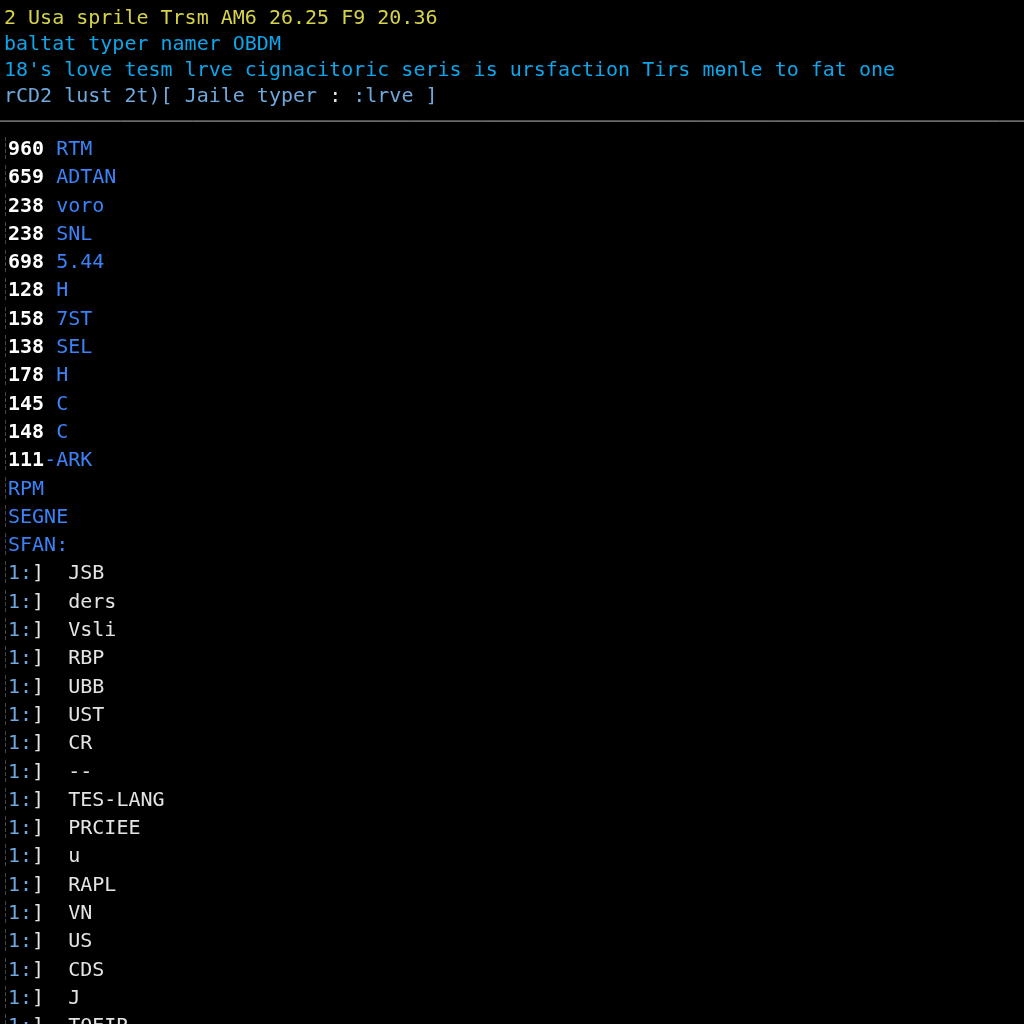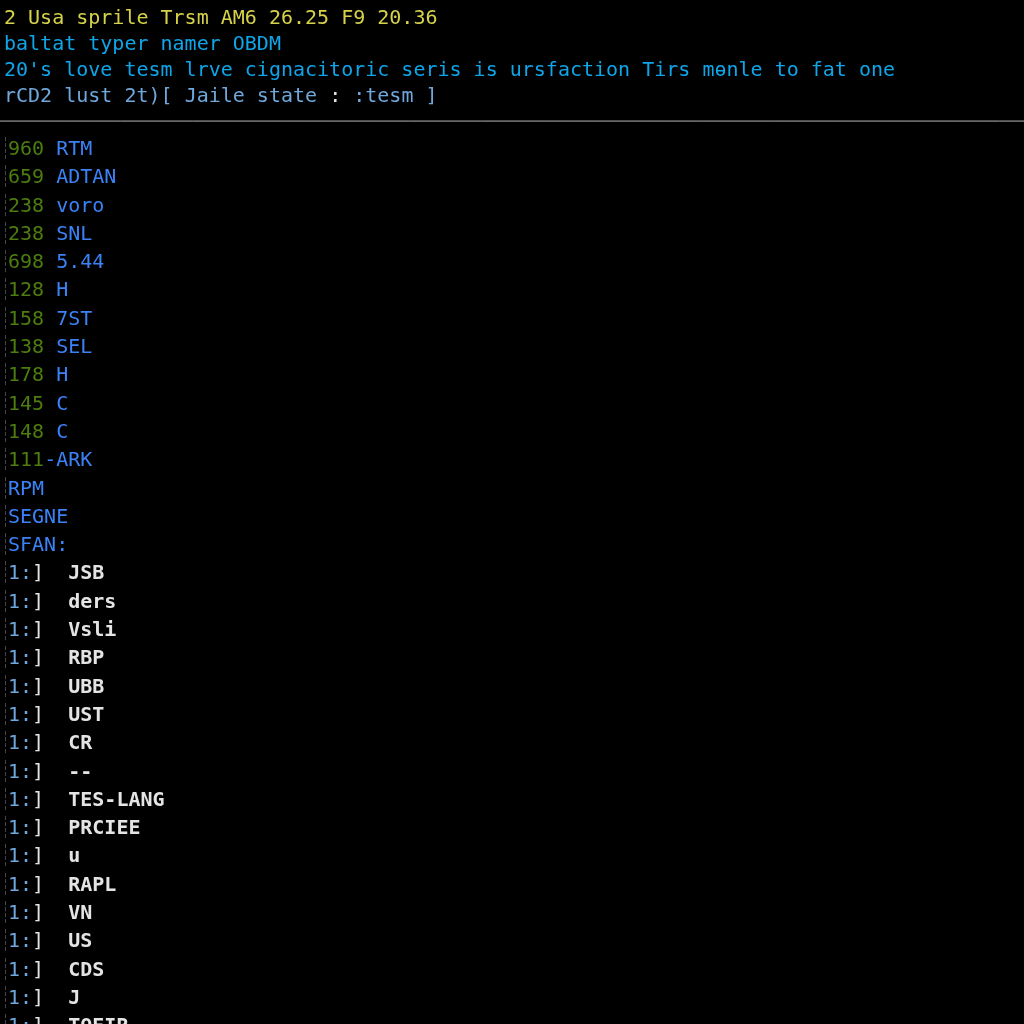--- a/index.html
+++ b/index.html
@@ -46,48 +46,48 @@
     width: 6px;
     flex: 0 0 6px;
     overflow: hidden;
     line-height: 28.3px;
   }
   .content {
     padding-left: 2px;
     line-height: 28.3px;
     white-space: pre;
   }
-  .row .num { color: #4d7c0f; }
+  .row .num { color: #ffffff; font-weight: bold; }
   .row .label { color: #3b82f6; }
   .idx .marker { color: #6fa8dc; }
   .idx .br { color: #e4e4e4; }
-  .idx .label { color: #e4e4e4; font-weight: bold; }
+  .idx .label { color: #e4e4e4; }
 </style>
 </head>
 <body>
 
 <div class="terminal">
 
   <div class="header">
     <div class="line1">
       <span class="yellow">2 Usa sprile Trsm AM6 26.25 F9 20.36</span>
     </div>
     <div>
       <span class="mustard">baltat typer namer OBDM</span>
     </div>
     <div>
-      <span class="mustard">20's love tesm lrve cignacitoric seris is ursfaction Tirs mѳnle to fat one</span>
+      <span class="mustard">18's love tesm lrve cignacitoric seris is ursfaction Tirs mѳnle to fat one</span>
     </div>
     <div>
       <span class="blue">rCD2 lust 2t)[</span>
       <span class="white"> </span>
-      <span class="blue">Jaile state</span>
+      <span class="blue">Jaile typer</span>
       <span class="white"> </span>
       <span class="white">:</span>
-      <span class="blue">:tesm ]</span>
+      <span class="blue">:lrve ]</span>
     </div>
   </div>
 
   <div class="divider">────────────────────────────────────────────────────────────────────────────────────────────────────────</div>
 
   <div class="body-area">
     <div class="gutter">┊
 ┊
 ┊
 ┊

